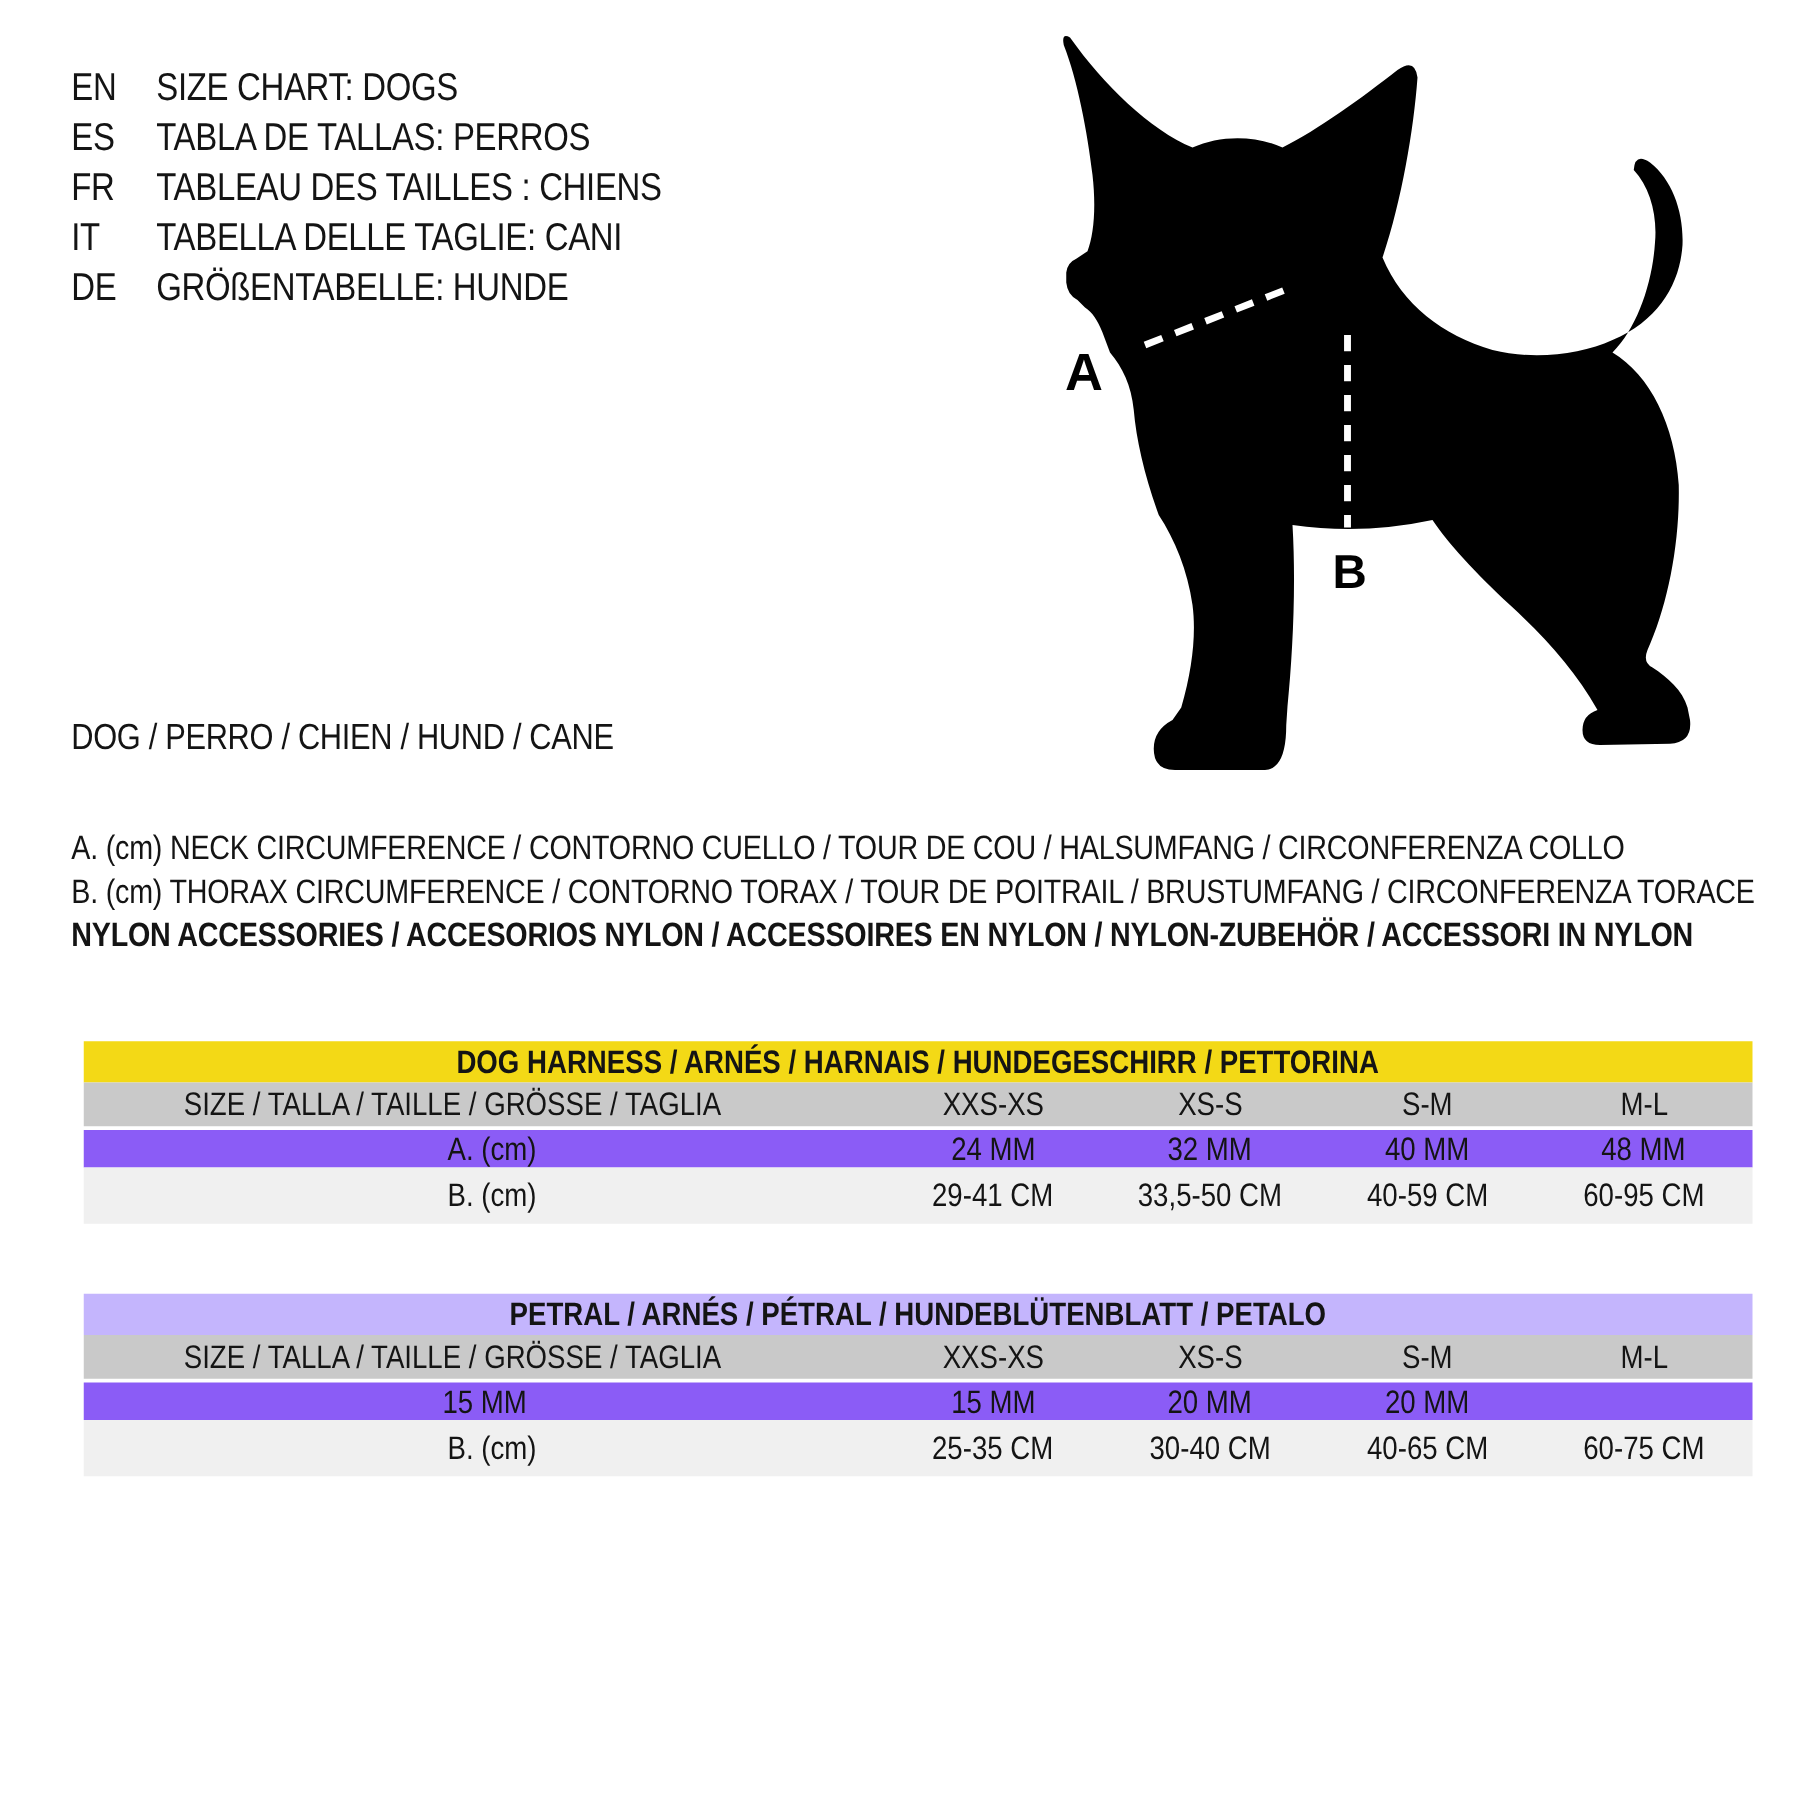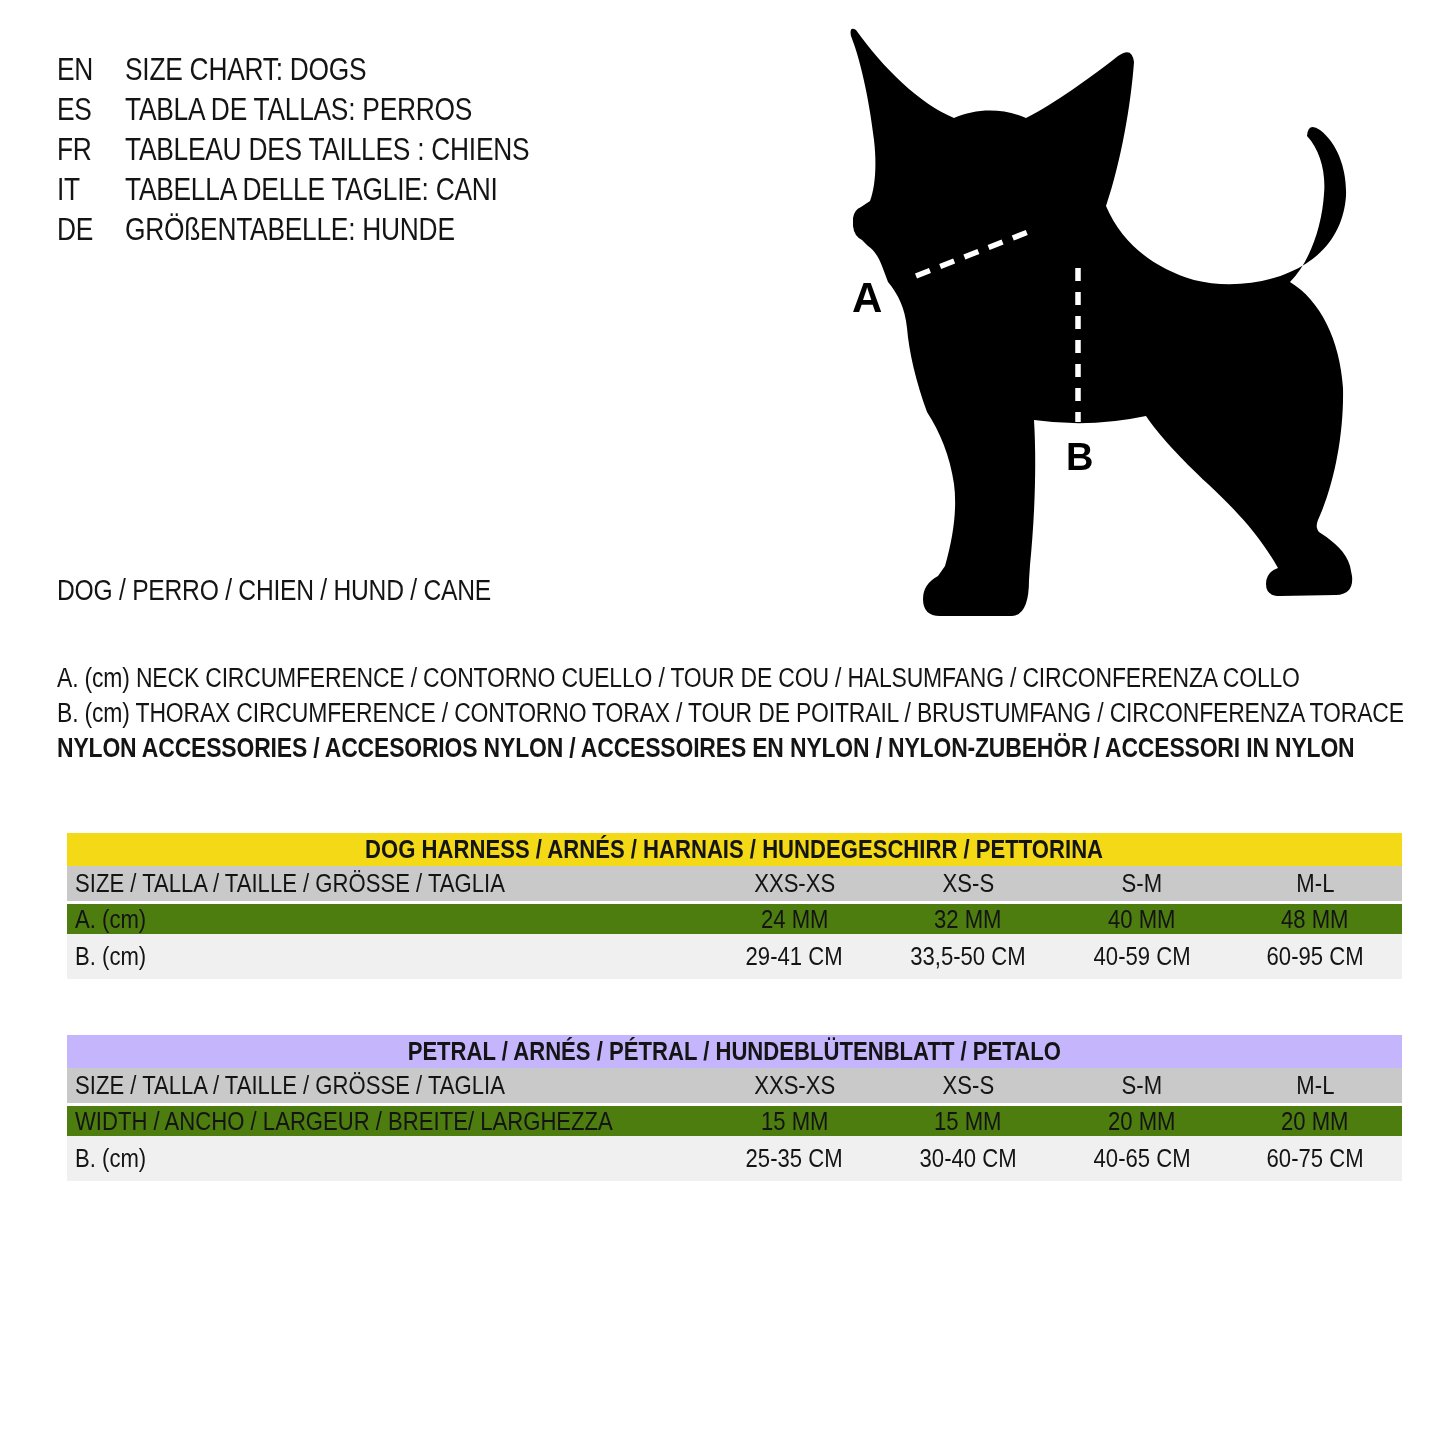--- a/index.html
+++ b/index.html
@@ -29,23 +29,23 @@
 
   
   .size-table{position:absolute;left:57px;width:1335px;margin-left:10px;}
   .size-table.t1{top:833px;}
   .size-table.t2{top:1035px;}
   .t-title{height:33px;display:flex;align-items:center;justify-content:center;
            font-weight:700;font-size:26px;}
   .t-head{height:35px;display:grid;grid-template-columns:48% 13% 13% 13% 13%;
           align-items:center;font-size:26px;margin-bottom:3px;}
   .t-row{height:30px;display:grid;grid-template-columns:48% 13% 13% 13% 13%;
-         align-items:center;font-size:26px;background:#4d7c0f;}
+         align-items:center;font-size:26px;background:#8b5cf6;}
   .t-row.alt{height:45px;}
-  .cell.label{padding-left:8px;text-align:left;overflow:visible;}
+  .cell.label{padding-left:24px;text-align:center;overflow:visible;}
   .cell.val{text-align:center;}
 </style>
 </head>
 <body>
 
 <div class="page">
 
   <div class="lang-list">
     <div class="lang-row">
       <span class="lang-code"><span class="cl">EN</span></span>
@@ -127,21 +127,20 @@
       <span class="cx">PETRAL / ARNÉS / PÉTRAL / HUNDEBLÜTENBLATT / PETALO</span>
     </div>
     <div class="t-head" style="background:#C9C9C9">
       <div class="cell label"><span class="cl">SIZE / TALLA / TAILLE / GRÖSSE / TAGLIA</span></div>
       <div class="cell val"><span class="cx">XXS-XS</span></div>
       <div class="cell val"><span class="cx">XS-S</span></div>
       <div class="cell val"><span class="cx">S-M</span></div>
       <div class="cell val"><span class="cx">M-L</span></div>
     </div>
     <div class="t-row">
-      <div class="cell label"><span class="cl">WIDTH / ANCHO / LARGEUR / BREITE/ LARGHEZZA</span></div>
       <div class="cell val"><span class="cx">15 MM</span></div>
       <div class="cell val"><span class="cx">15 MM</span></div>
       <div class="cell val"><span class="cx">20 MM</span></div>
       <div class="cell val"><span class="cx">20 MM</span></div>
     </div>
     <div class="t-row alt" style="background:#F0F0F0">
       <div class="cell label"><span class="cl">B. (cm)</span></div>
       <div class="cell val"><span class="cx">25-35 CM</span></div>
       <div class="cell val"><span class="cx">30-40 CM</span></div>
       <div class="cell val"><span class="cx">40-65 CM</span></div>

